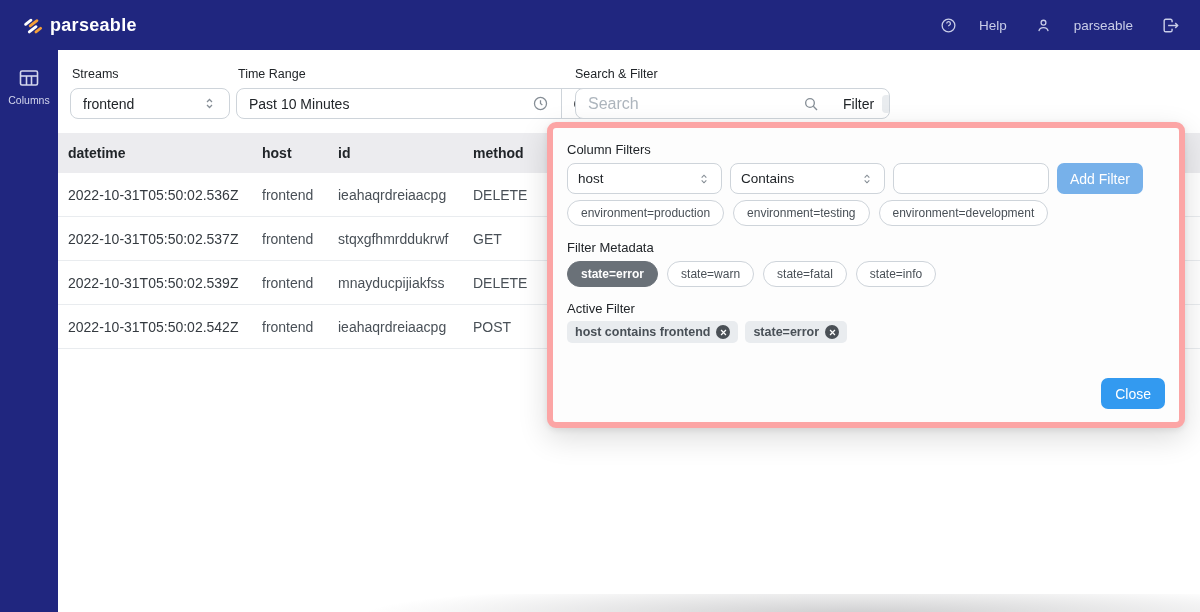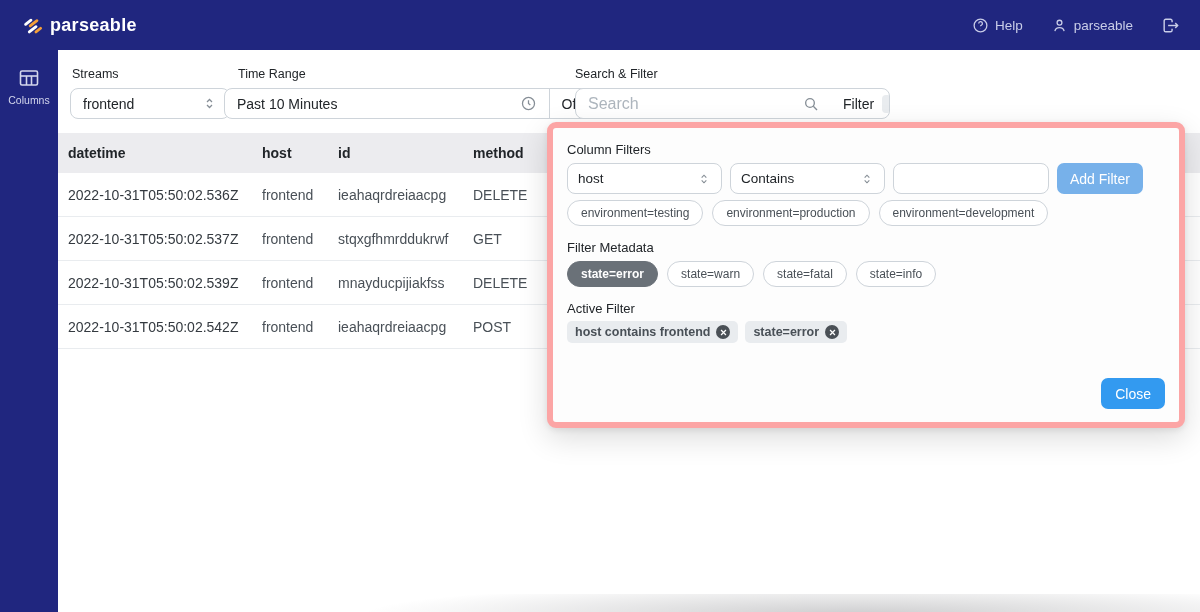--- a/index.html
+++ b/index.html
@@ -6,21 +6,21 @@
   html,body { width:1200px; height:612px; font-family:"Liberation Sans", sans-serif; background:#fff; overflow:hidden; }
   .app { position:relative; width:1200px; height:612px; background:#fff; }
 
   
   .navbar { position:absolute; left:0; top:0; width:1200px; height:50px;
     background:var(--navy,#20267f); display:flex; align-items:center; justify-content:space-between;
     padding:0 20px 0 22px; z-index:30; }
   .brand { display:flex; align-items:center; gap:7px; cursor:pointer; }
   .brand-text { color:#fff; font-size:18px; font-weight:bold; letter-spacing:.3px; }
   .nav-right { display:flex; align-items:center; gap:28px; }
-  .nav-item { display:flex; align-items:center; gap:6px; color:#c9cde8; font-size:13.5px; cursor:pointer; }
+  .nav-item { display:flex; align-items:center; gap:22px; color:#c9cde8; font-size:13.5px; cursor:pointer; }
   .nav-item svg { stroke:#c9cde8; }
 
   
   .sidebar { position:absolute; left:0; top:50px; width:58px; height:562px;
     background:var(--navy,#20267f); z-index:20; }
   .sidebar-item { display:flex; flex-direction:column; align-items:center; gap:4px;
     padding:16px 0 10px 0; color:#d3d6ec; font-size:10.5px; cursor:pointer; }
   .sidebar-item svg { stroke:#d3d6ec; }
 
   
@@ -156,21 +156,21 @@
         <span class="chev">
           <svg width="15" height="15" viewBox="0 0 24 24" fill="none" class="icon-gray" stroke-width="2">
             <path d="M8 9.5 12 5.5l4 4"></path>
               <path d="M8 14.5l4 4 4-4"></path>
           </svg>
         </span>
       </div>
     </div>
 
     <span class="ctl-label" style="left:180px; top:17px;">Time Range</span>
-    <div class="ctl-box" style="left:166px; top:38px; width:394px;align-items:flex-end;">
+    <div class="ctl-box" style="left:178px; top:38px; width:394px;align-items:flex-end;">
       <div class="seg" style="flex:1;">
         <span class="ctl-value">Past 10 Minutes</span>
         <span class="chev">
           <svg width="17" height="17" viewBox="0 0 24 24" fill="none" class="icon-gray" stroke-width="1.8">
             <circle cx="12" cy="12" r="8.5"></circle>
               <path d="M12 7.5V12l2.6 2"></path>
           </svg>
         </span>
       </div>
       <div class="seg-divider"></div>
@@ -272,22 +272,22 @@
               <path d="M8 9.5 12 5.5l4 4"></path>
                 <path d="M8 14.5l4 4 4-4"></path>
             </svg>
           </span>
         </div>
         <input class="pop-input" type="text" style="">
         <button class="btn btn-add">Add Filter</button>
       </div>
 
       <div class="pill-row">
+        <span class="pill">environment=production</span>
         <span class="pill">environment=testing</span>
-        <span class="pill">environment=production</span>
         <span class="pill">environment=development</span>
       </div>
 
       <div class="pop-label sec-label">Filter Metadata</div>
       <div class="pill-row">
         <span class="pill selected">state=error</span>
         <span class="pill">state=warn</span>
         <span class="pill">state=fatal</span>
         <span class="pill">state=info</span>
       </div>

